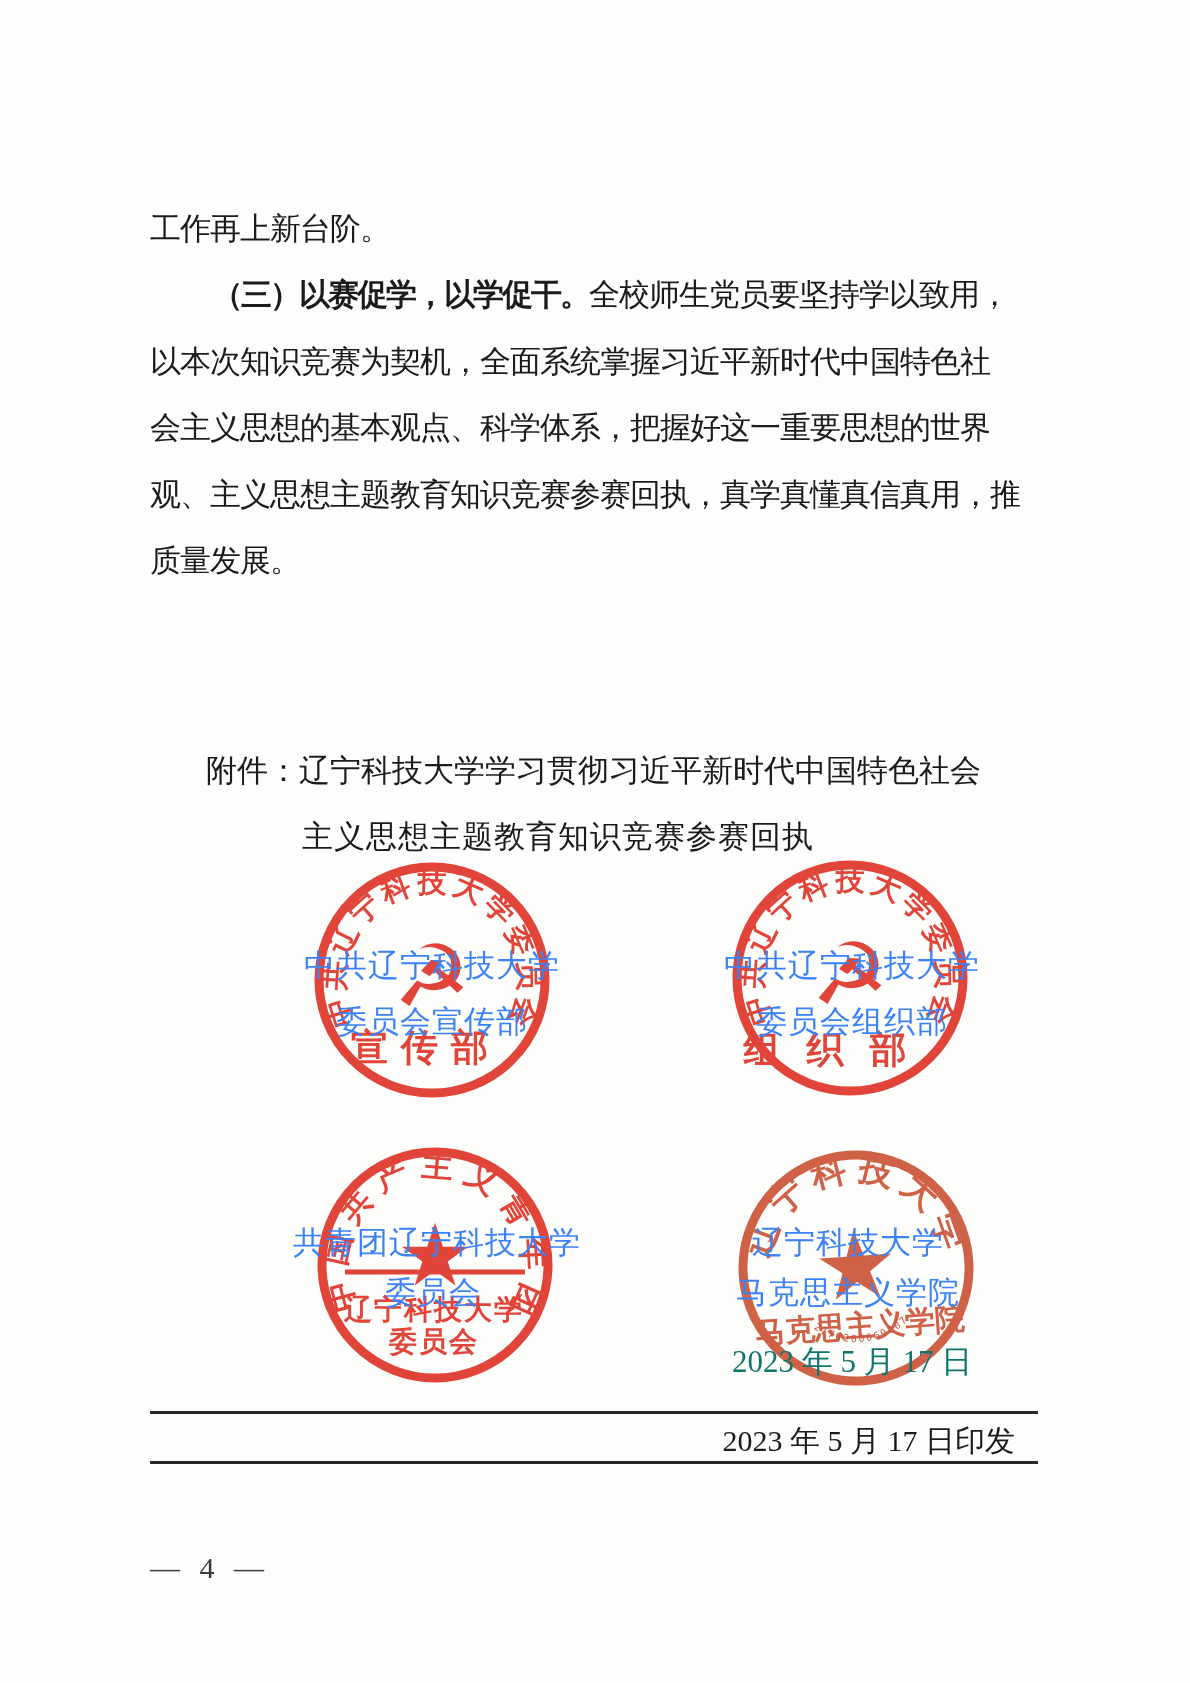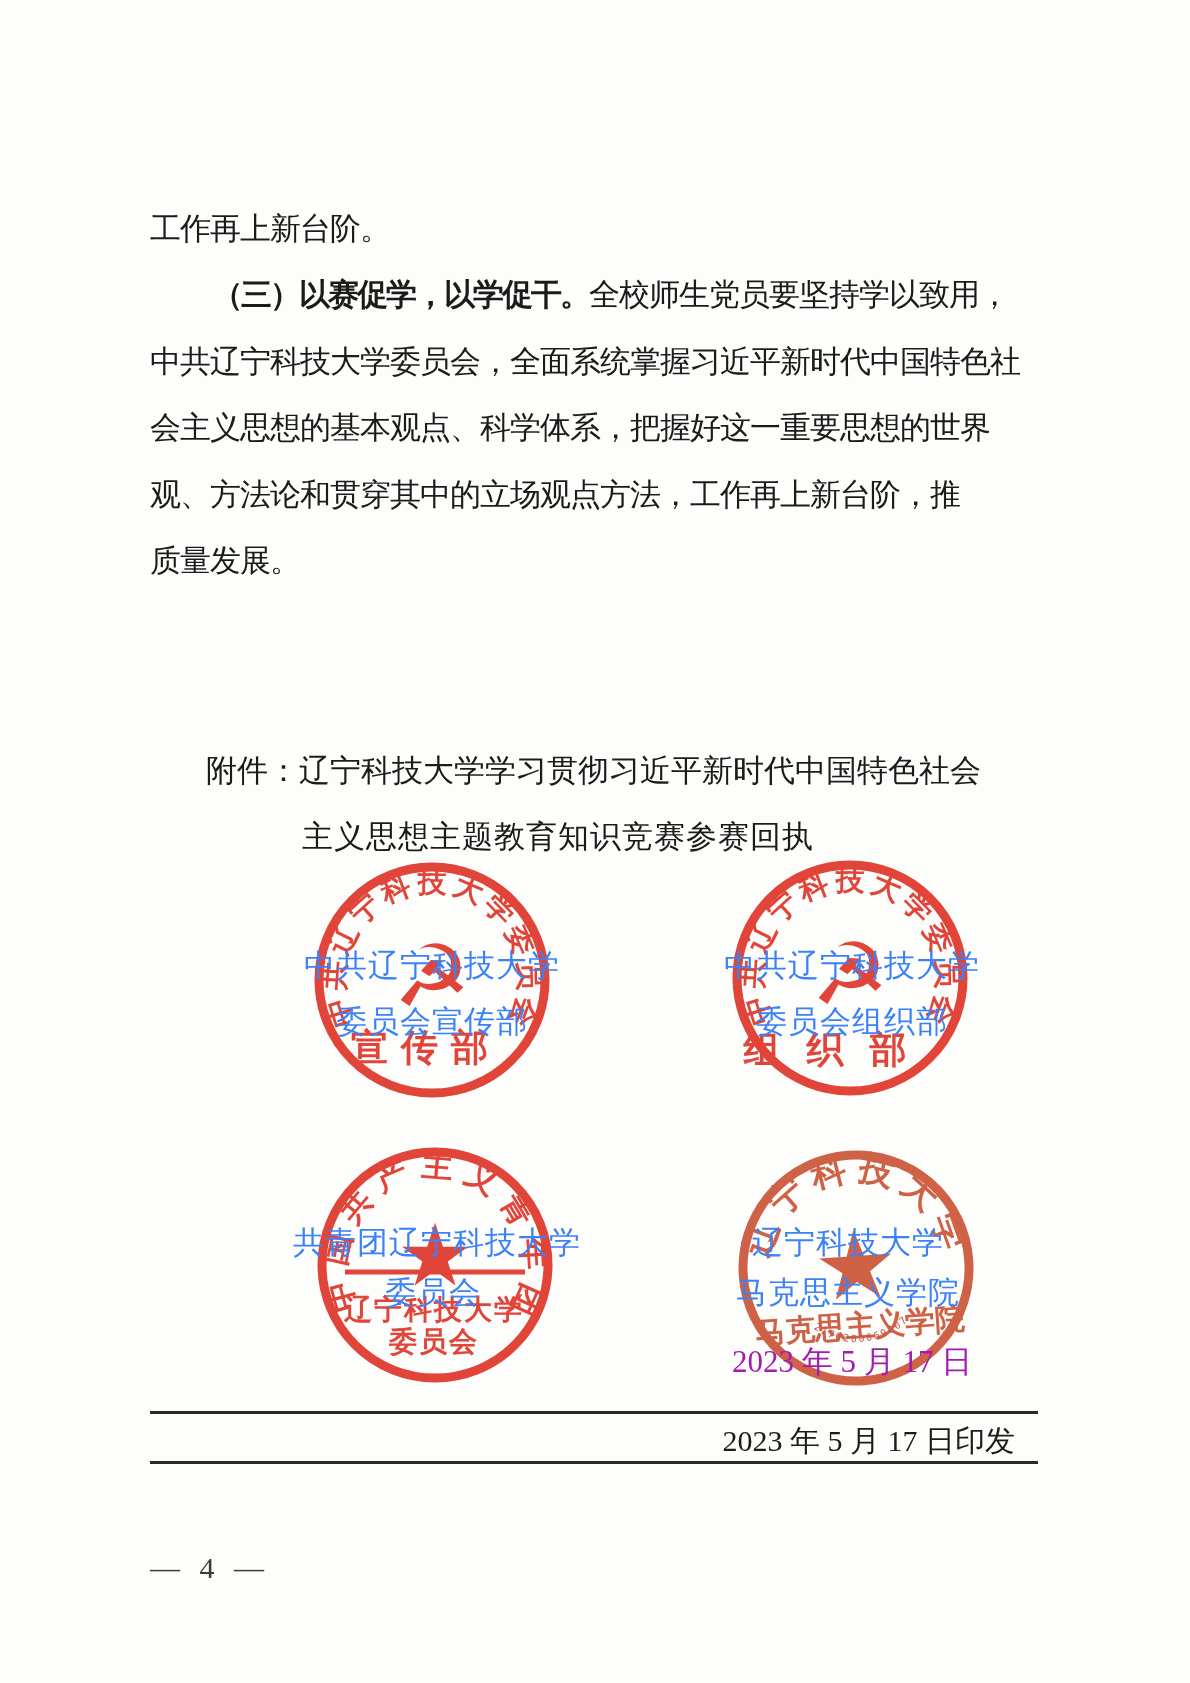--- a/index.html
+++ b/index.html
@@ -27,21 +27,21 @@
   .attach1{position:absolute;left:206px;top:750px;font-size:31px;letter-spacing:0px;white-space:nowrap;}
   .attach2{position:absolute;left:302px;top:816px;font-size:31px;letter-spacing:1px;white-space:nowrap;}
   
   .sig{
     position:absolute;text-align:center;font-size:31px;letter-spacing:1px;
     color:#3b82f6;white-space:nowrap;line-height:56px;
   }
   .sig div{white-space:nowrap;}
   .date-line{
     position:absolute;left:712px;top:1341px;width:280px;text-align:center;
-    font-size:31px;color:#a21caf;white-space:nowrap;
+    font-size:31px;color:#0f766e;white-space:nowrap;
   }
   
   .seal{position:absolute;mix-blend-mode:multiply;opacity:.93;}
   .seal svg{display:block;}
   .seal-ring{fill:none;stroke-width:9px;}
   .arc-text{font-family:"Liberation Sans","DejaVu Sans",sans-serif;font-weight:700;}
   .emblem{font-family:"DejaVu Sans",sans-serif;}
   .inner-name{font-family:"Liberation Sans","DejaVu Sans",sans-serif;font-weight:700;}
   
   .footer-rule{position:absolute;left:150px;width:888px;height:3px;background:#2a2927;}
@@ -50,23 +50,23 @@
   .pagenum{position:absolute;left:150px;top:1551px;font-size:30px;letter-spacing:6px;color:#3c3b3a;white-space:nowrap;}
 </style>
 </head>
 <body>
 
 <div id="page">
 
   <div class="bodytext">
     <div class="line">工作再上新台阶。</div>
     <div class="line indent"><span class="bold-head">（三）以赛促学，以学促干。</span><span>全校师生党员要坚持学以致用，</span></div>
-    <div class="line">中共辽宁科技大学委员会，全面系统掌握习近平新时代中国特色社</div>
+    <div class="line">以本次知识竞赛为契机，全面系统掌握习近平新时代中国特色社</div>
     <div class="line">会主义思想的基本观点、科学体系，把握好这一重要思想的世界</div>
-    <div class="line">观、方法论和贯穿其中的立场观点方法，工作再上新台阶，推</div>
+    <div class="line">观、主义思想主题教育知识竞赛参赛回执，真学真懂真信真用，推</div>
     <div class="line">质量发展。</div>
   </div>
 
   <div class="attach1"><span>附件：</span><span>辽宁科技大学学习贯彻习近平新时代中国特色社会</span></div>
   <div class="attach2">主义思想主题教育知识竞赛参赛回执</div>
 
   <div class="seal" style="left:310px;top:858px;">
     <svg width="244" height="244" viewBox="0 0 244 244">
       <defs>
           <path id="arcTop1" d="M 45.8,166 A 88,88 0 1 1 198.2,166" fill="none"></path>

